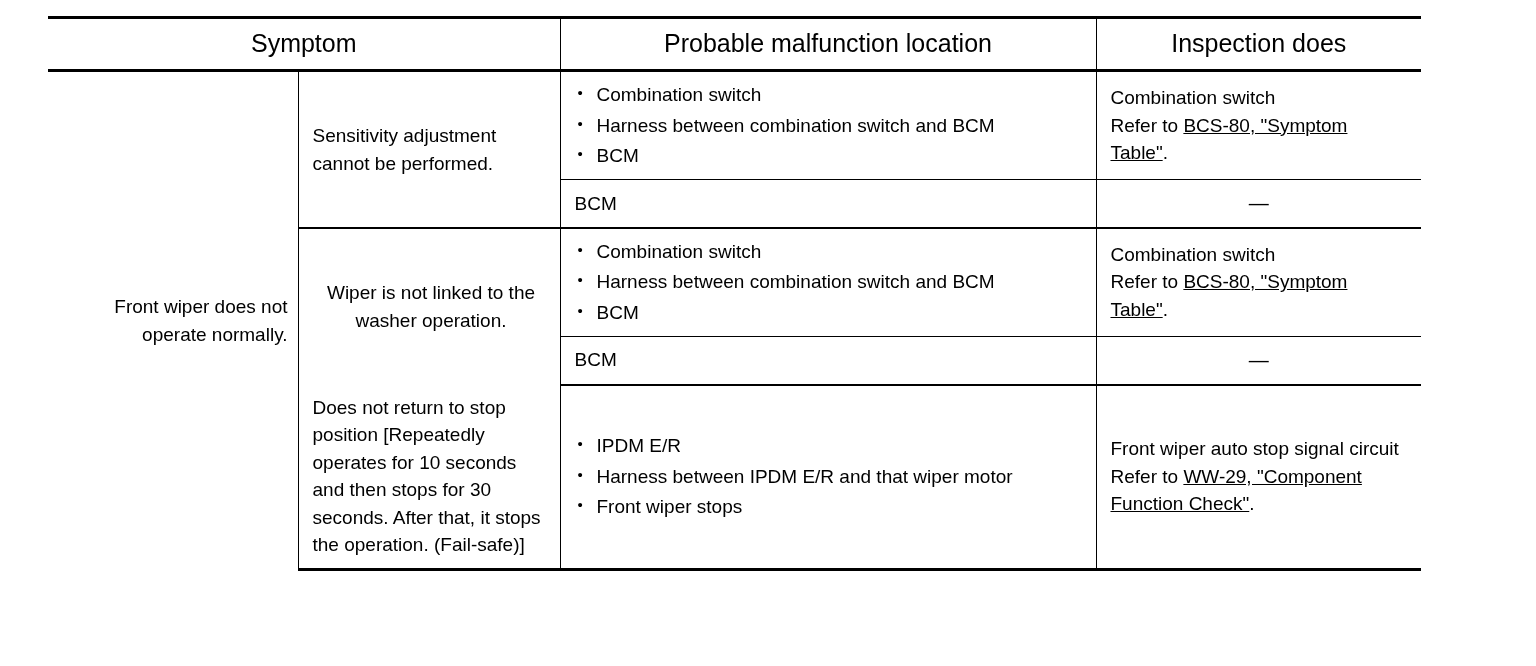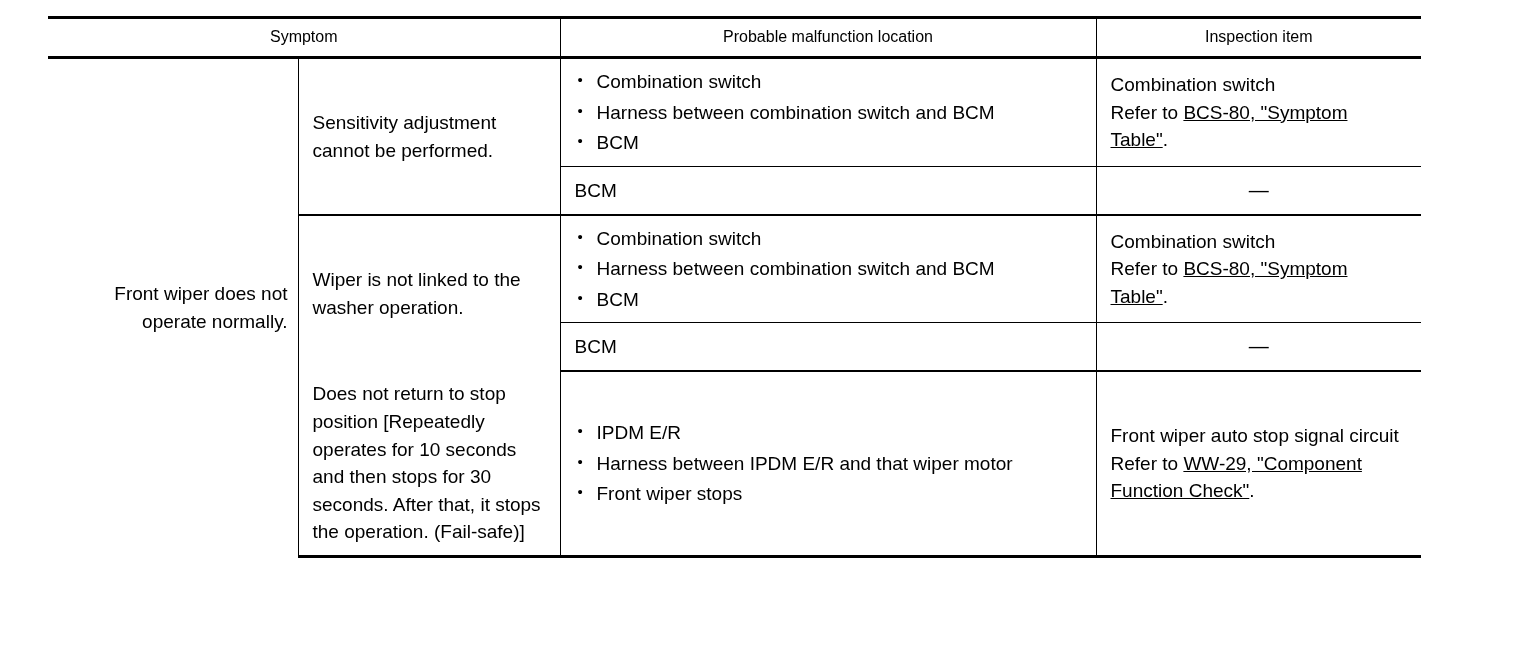--- a/index.html
+++ b/index.html
@@ -51,21 +51,21 @@
   col.c-insp { width: 325px; }
 
   
   .rule-top td {
     border-top: 3px solid #000;
   }
   tr.head-row td {
     border-bottom: 3px solid #000;
     text-align: center;
     padding: 6px 4px 8px;
-    font-size: 16px;
+    font-size: 25px;
   }
   tr.head-row td.hc {
     border-left: 1px solid #000;
     margin-left: 39px;
   }
   tr.head-row td.first-h {
     border-left: none;
   }
 
   .cell {
@@ -144,21 +144,21 @@
         <col class="c-sym1">
         <col class="c-sym2">
         <col class="c-loc">
         <col class="c-insp">
       </colgroup>
       <tbody>
 
         <tr class="head-row rule-top">
           <td class="first-h" colspan="2">Symptom</td>
           <td class="hc">Probable malfunction location</td>
-          <td class="hc">Inspection item</td>
+          <td class="hc">Inspection does</td>
         </tr>
 
         <tr>
           <td class="symptom-main" rowspan="6">
             <div class="cell">Front wiper does not operate normally.</div>
           </td>
           <td class="symptom-sub vline" rowspan="2">
             <div class="cell">Sensitivity adjustment cannot be performed.</div>
           </td>
           <td class="vline thin-bottom">
@@ -192,21 +192,21 @@
         <tr>
           <td class="vline thick-bottom">
             <div class="cell">BCM</div>
           </td>
           <td class="vline thick-bottom">
             <div class="cell center dash">—</div>
           </td>
         </tr>
 
         <tr>
-          <td class="symptom-sub vline thick-top" rowspan="2" style="border-top:2.5px solid #000;">
+          <td class="symptom-sub vline thick-top" rowspan="2" style="border-top:2.5px solid #000;text-align:center;">
             <div class="cell">Wiper is not linked to the washer operation.</div>
           </td>
           <td class="vline thin-bottom">
             <div class="cell">
               <ul class="bullets">
                 <li>
                   <span class="bullet-dot">•</span>
                   <span>Combination switch</span>
                 </li>
                 <li>

